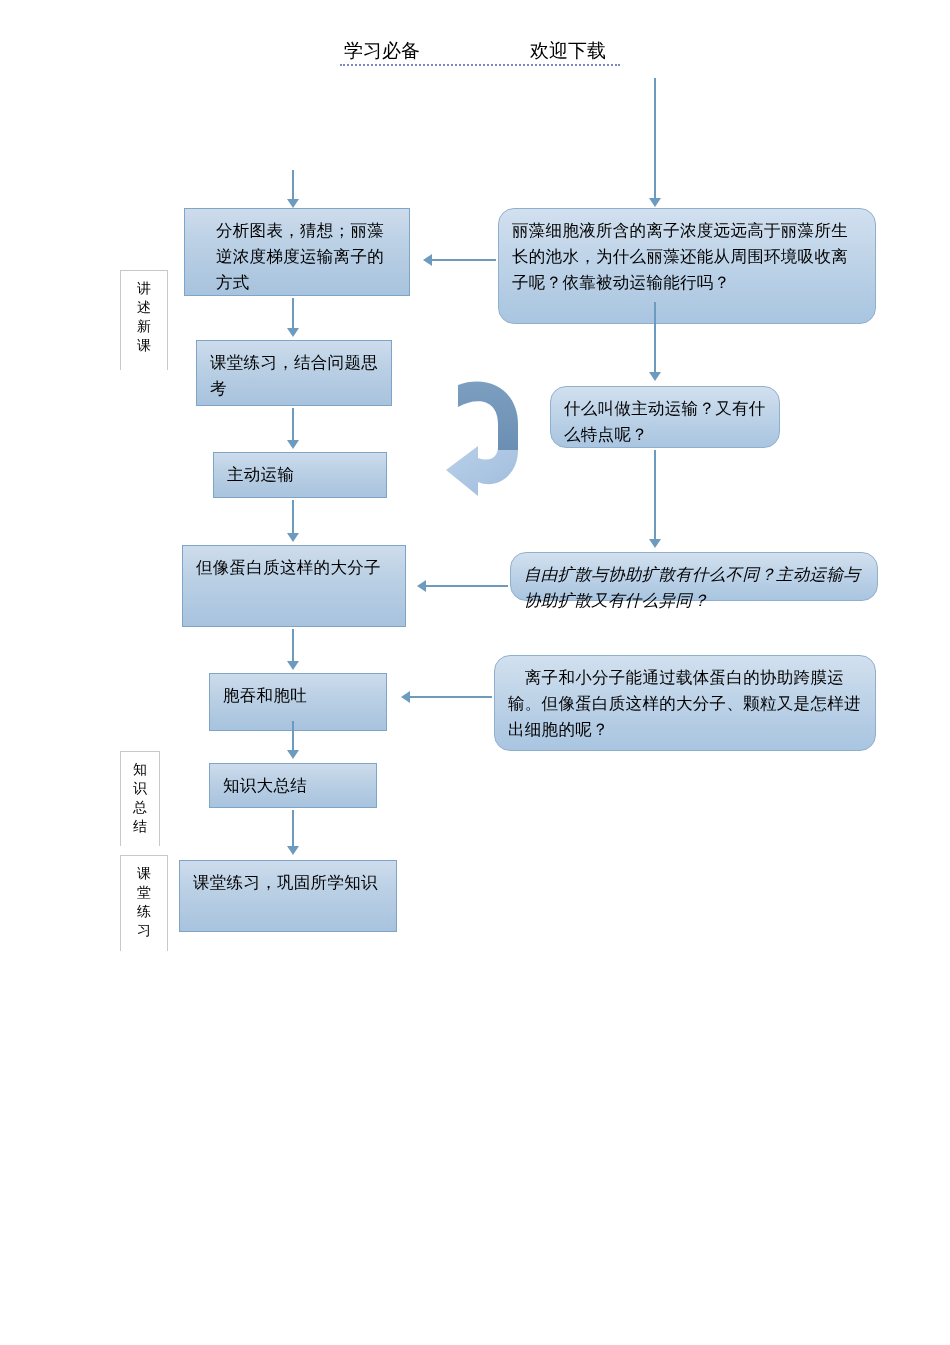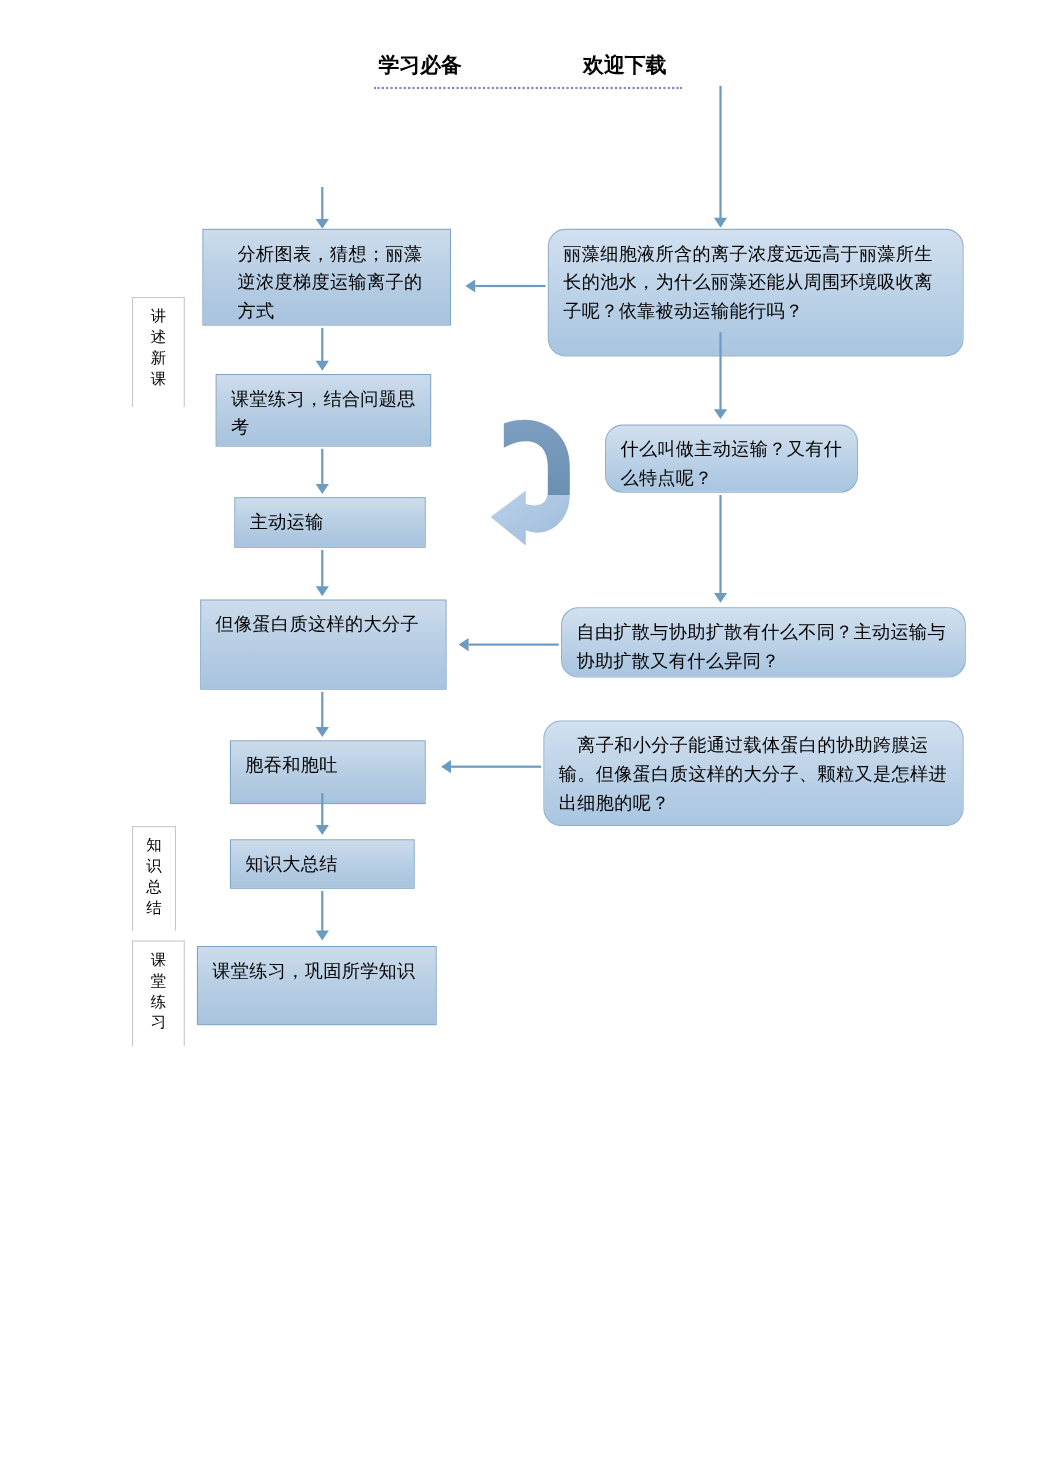--- a/index.html
+++ b/index.html
@@ -9,29 +9,28 @@
     font-family:"DejaVu Sans","Liberation Sans",sans-serif;
     position:relative;
     overflow:hidden;
   }
 
   .page{position:absolute;left:0;top:0;width:950px;height:1345px;}
 
   
   .header{
     position:absolute;
-    left:340px; top:47px;
+    left:340px; top:32px;
     width:280px;
     height:30px;
     border-bottom:2px dotted #7b86c4;
     display:flex;
-    align-items:flex-start;
+    align-items:flex-end;
     justify-content:space-between;
     padding-bottom:2px;
-    font-weight:bold;
   }
   .header span{
     font-size:19px;
     color:#000;
     line-height:24px;
     font-family:"DejaVu Sans","Liberation Sans",sans-serif;
   }
   .header .h-left{margin-left:4px;}
   .header .h-right{margin-right:14px;}
 
@@ -159,21 +158,21 @@
   </div>
 
   <div class="box rounded" style="left:498px;top:208px;width:378px;height:116px;">
     <span class="t">丽藻细胞液所含的离子浓度远远高于丽藻所生长的池水，为什么丽藻还能从周围环境吸收离子呢？依靠被动运输能行吗？</span>
   </div>
 
   <div class="box rounded" style="left:550px;top:386px;width:230px;height:62px;">
     <span class="t">什么叫做主动运输？又有什么特点呢？</span>
   </div>
 
-  <div class="box rounded" style="left:510px;top:552px;width:368px;height:64px;">
+  <div class="box rounded" style="left:510px;top:552px;width:368px;height:49px;font-style:italic;">
     <span class="t">自由扩散与协助扩散有什么不同？主动运输与协助扩散又有什么异同？</span>
   </div>
 
   <div class="box rounded" style="left:494px;top:655px;width:382px;height:96px;">
     <span class="t">　离子和小分子能通过载体蛋白的协助跨膜运输。但像蛋白质这样的大分子、颗粒又是怎样进出细胞的呢？</span>
   </div>
 
   <div class="hline" style="left:432px;top:259px;width:64px;"></div>
   <div class="arrow-left" style="left:423px;top:254px;"></div>
 

